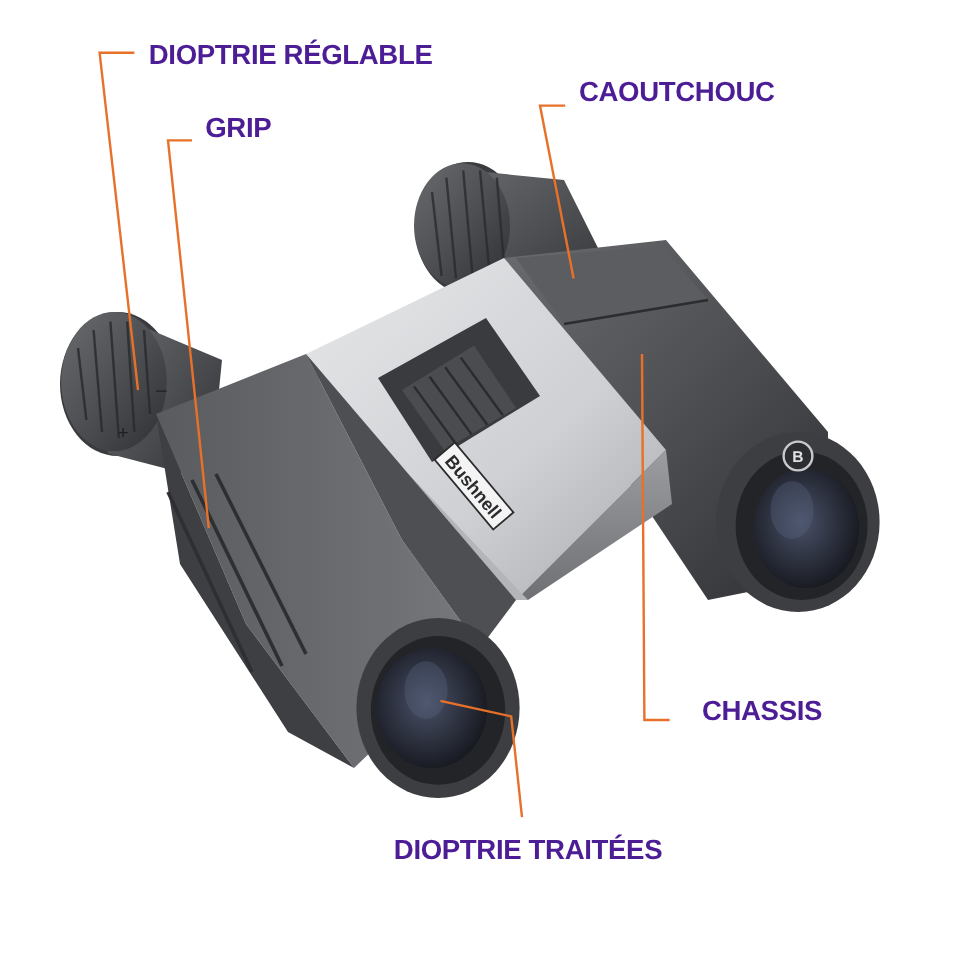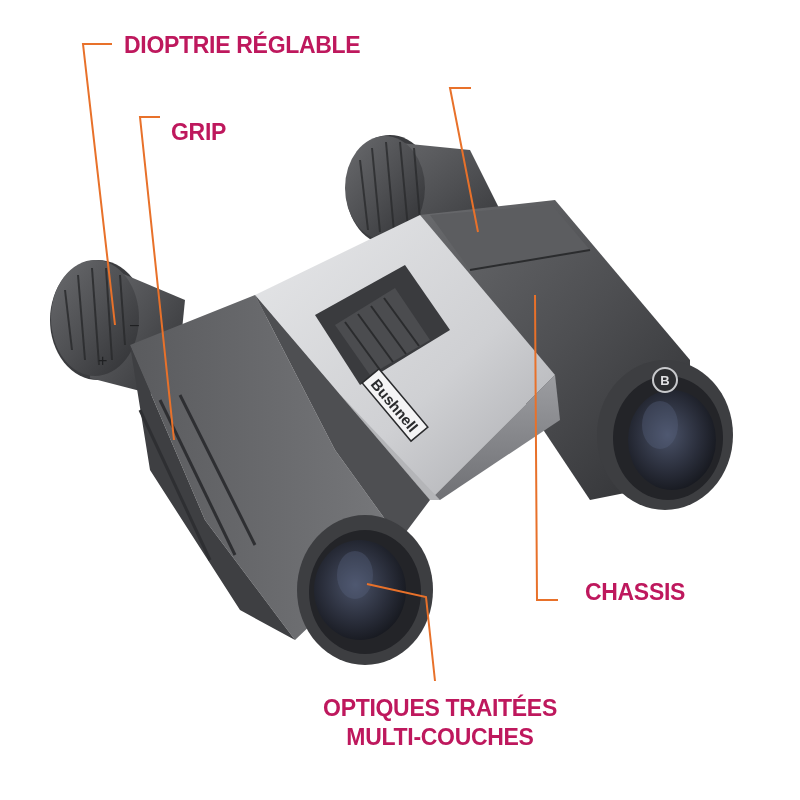--- a/index.html
+++ b/index.html
@@ -1,19 +1,19 @@
 <!DOCTYPE html>
 <html><head>
 <meta charset="utf-8">
 <style>
   html, body { margin:0; padding:0; background:#ffffff; }
   body { width:800px; height:800px; position:relative; overflow:hidden; font-family:"Liberation Sans", sans-serif; }
   .stage { position:absolute; left:0; top:0; width:800px; height:800px; }
   .label {
-    position:absolute; color:#be185d; font-weight:bold; font-size:23px;
+    position:absolute; color:#4c1d95; font-weight:bold; font-size:23px;
     line-height:29px; letter-spacing:-0.3px; white-space:nowrap;
     font-family:"Liberation Sans", sans-serif;
   }
   .center { text-align:center; }
   svg { position:absolute; left:0; top:0; }
 </style>
 </head>
 <body>
 
 <div class="stage">
@@ -133,25 +133,25 @@
       <polyline points="160,117 140,117 174,440"></polyline>
       <polyline points="471,88 450,88 478,232"></polyline>
       <polyline points="535,295 537,600 558,600"></polyline>
       <polyline points="367,584 426,597 435,681"></polyline>
     </g>
   </svg>
 
   <div class="label" style="left:124px; top:31px;">
     <span>DIOPTRIE RÉGLABLE</span>
   </div>
-  <div class="label" style="left:171px; top:118px;">
+  <div class="label" style="left:171px; top:92px;">
     <span>GRIP</span>
   </div>
   <div class="label center" style="left:474px; top:62px; width:180px;">
+    <div>CAOUTCHOUC</div>
   </div>
   <div class="label center" style="left:555px; top:578px; width:160px;">
     <div>CHASSIS</div>
   </div>
   <div class="label center" style="left:310px; top:694px; width:260px;">
-    <div>OPTIQUES TRAITÉES</div>
-    <div>MULTI-COUCHES</div>
+    <div>DIOPTRIE TRAITÉES</div>
   </div>
 </div>
 
 </body></html>

